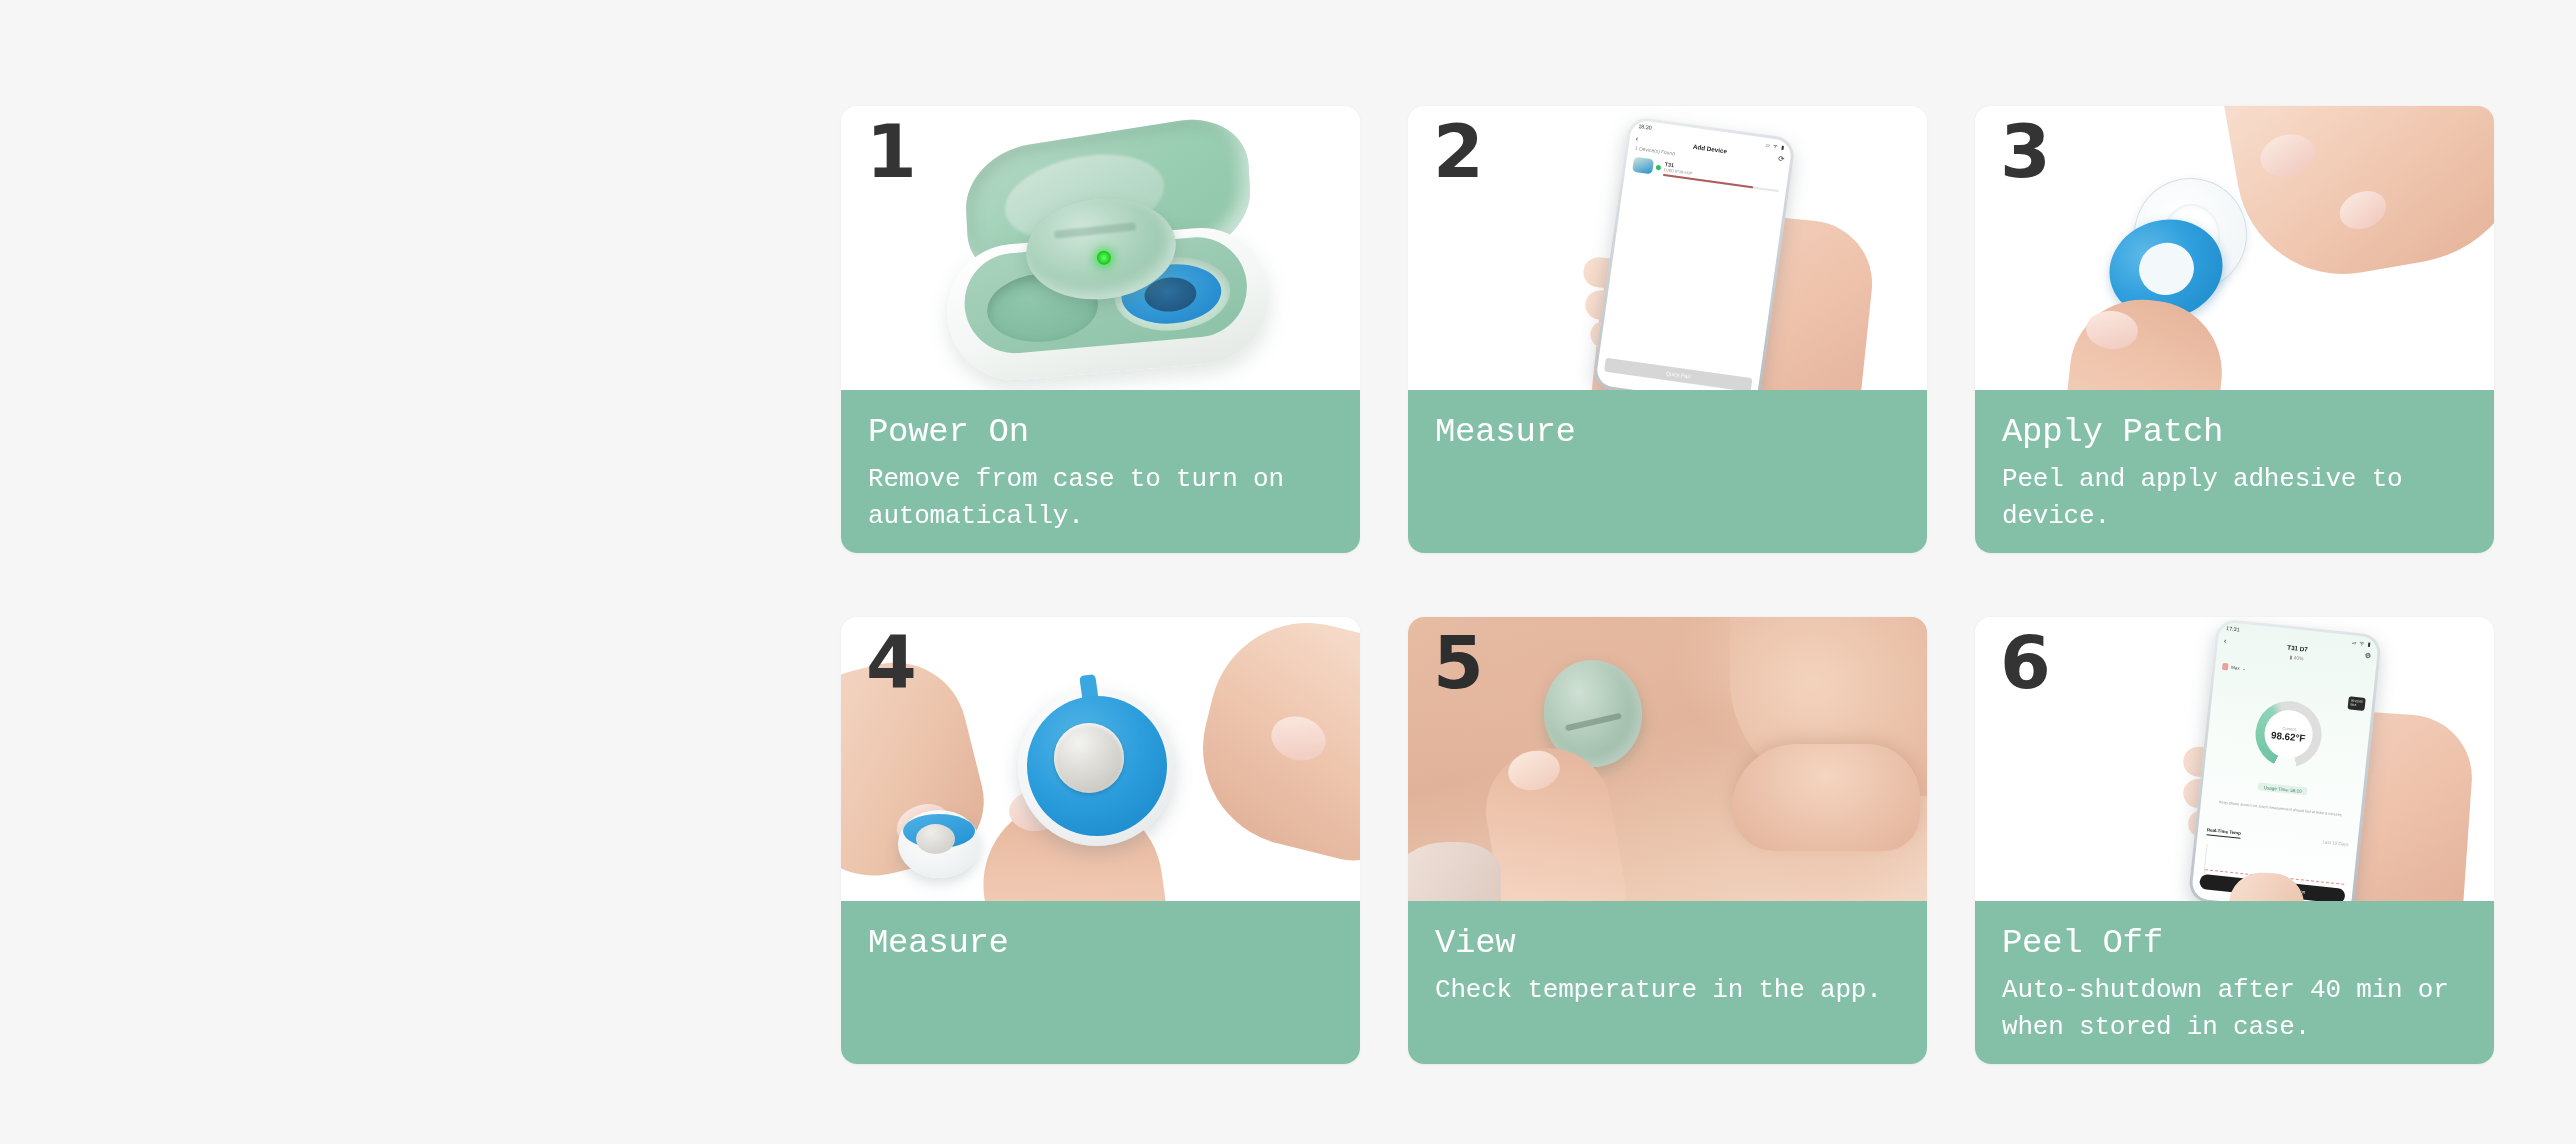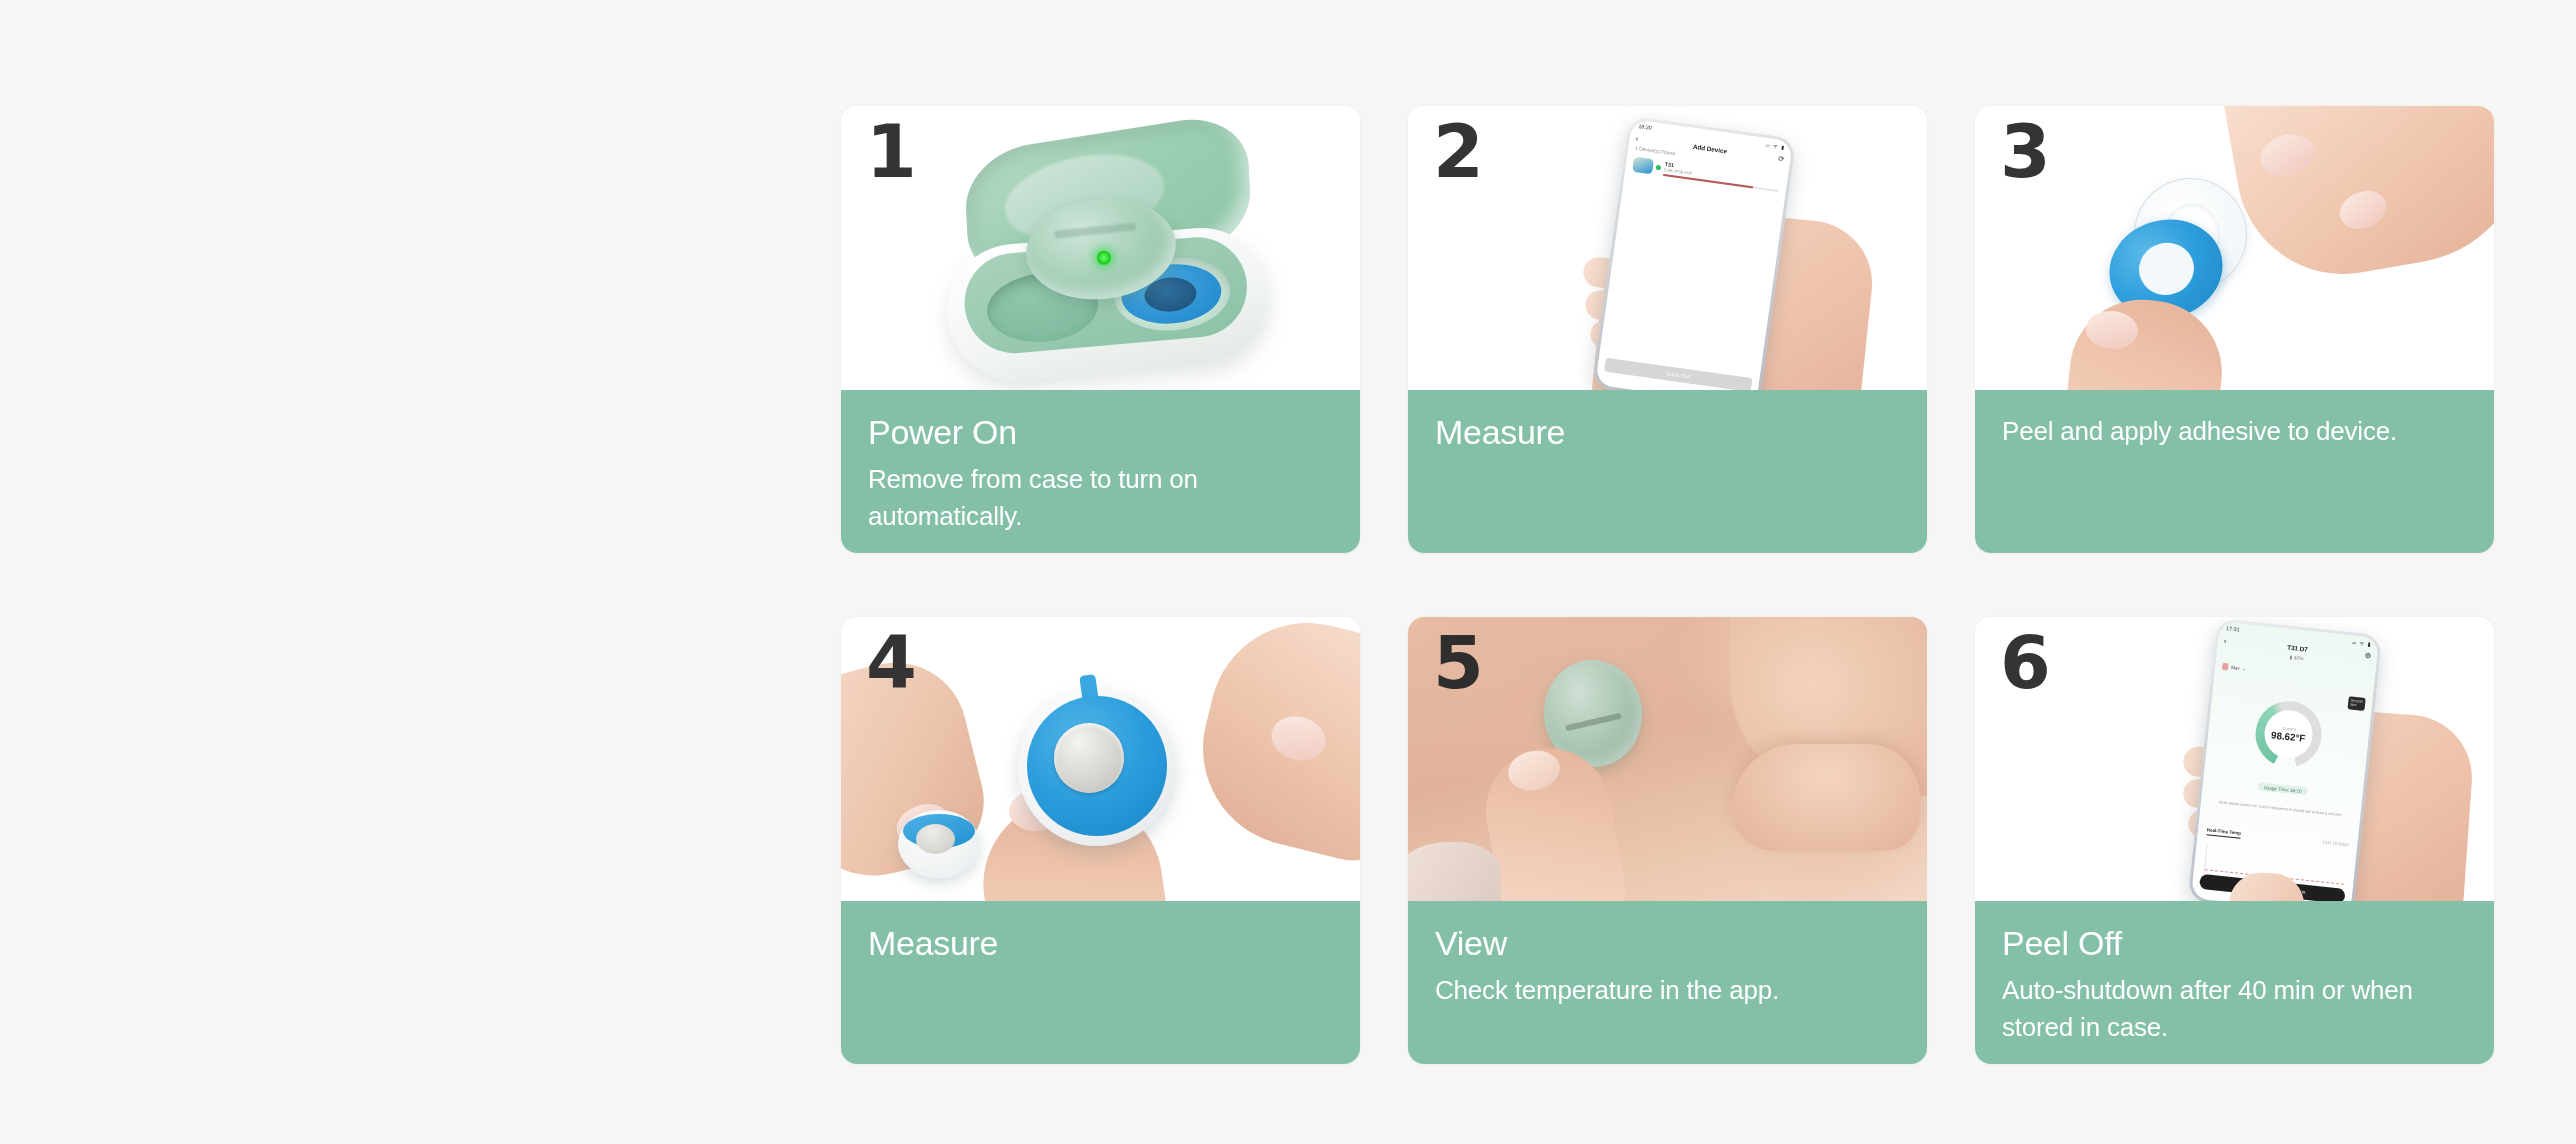--- a/index.html
+++ b/index.html
@@ -76,20 +76,21 @@
     letter-spacing:-0.9px;
   }
   .num.light { color:#2e2e2e; }
 
   .band {
     flex:1 1 auto;
     background:#84c0a8;
     padding:23px 41px 0 27px;
     position:relative;
     z-index:20;
+    font-family:Liberation Mono, monospace;
   }
   .band .title {
     font-size:34px;
     line-height:39px;
     color:#ffffff;
     font-weight:normal;
     letter-spacing:-0.3px;
     margin-bottom:9px;
   }
   .band .desc {
@@ -491,20 +492,21 @@
           <div class="hand-top"></div>
           <div class="nail" style="right:179px;top:29px;transform:rotate(-16deg);"></div>
           <div class="nail" style="right:107px;top:86px;transform:rotate(-22deg);width:48px;height:36px;"></div>
           <div class="liner"></div>
           <div class="blue-ring"></div>
           <div class="hand-bot"></div>
           <div class="nail" style="left:111px;bottom:41px;transform:rotate(4deg);width:52px;height:38px;"></div>
         </div>
       </div>
       <div class="band">
+        <div class="title">Apply Patch</div>
         <div class="desc">Peel and apply adhesive to device.</div>
       </div>
     </div>
 
     <div class="card">
       <div class="photo">
         <div class="num">4</div>
         <div class="art">
           <div class="hand-l4"></div>
           <div class="nail" style="left:55px;top:188px;width:54px;height:39px;transform:rotate(-20deg);"></div>

